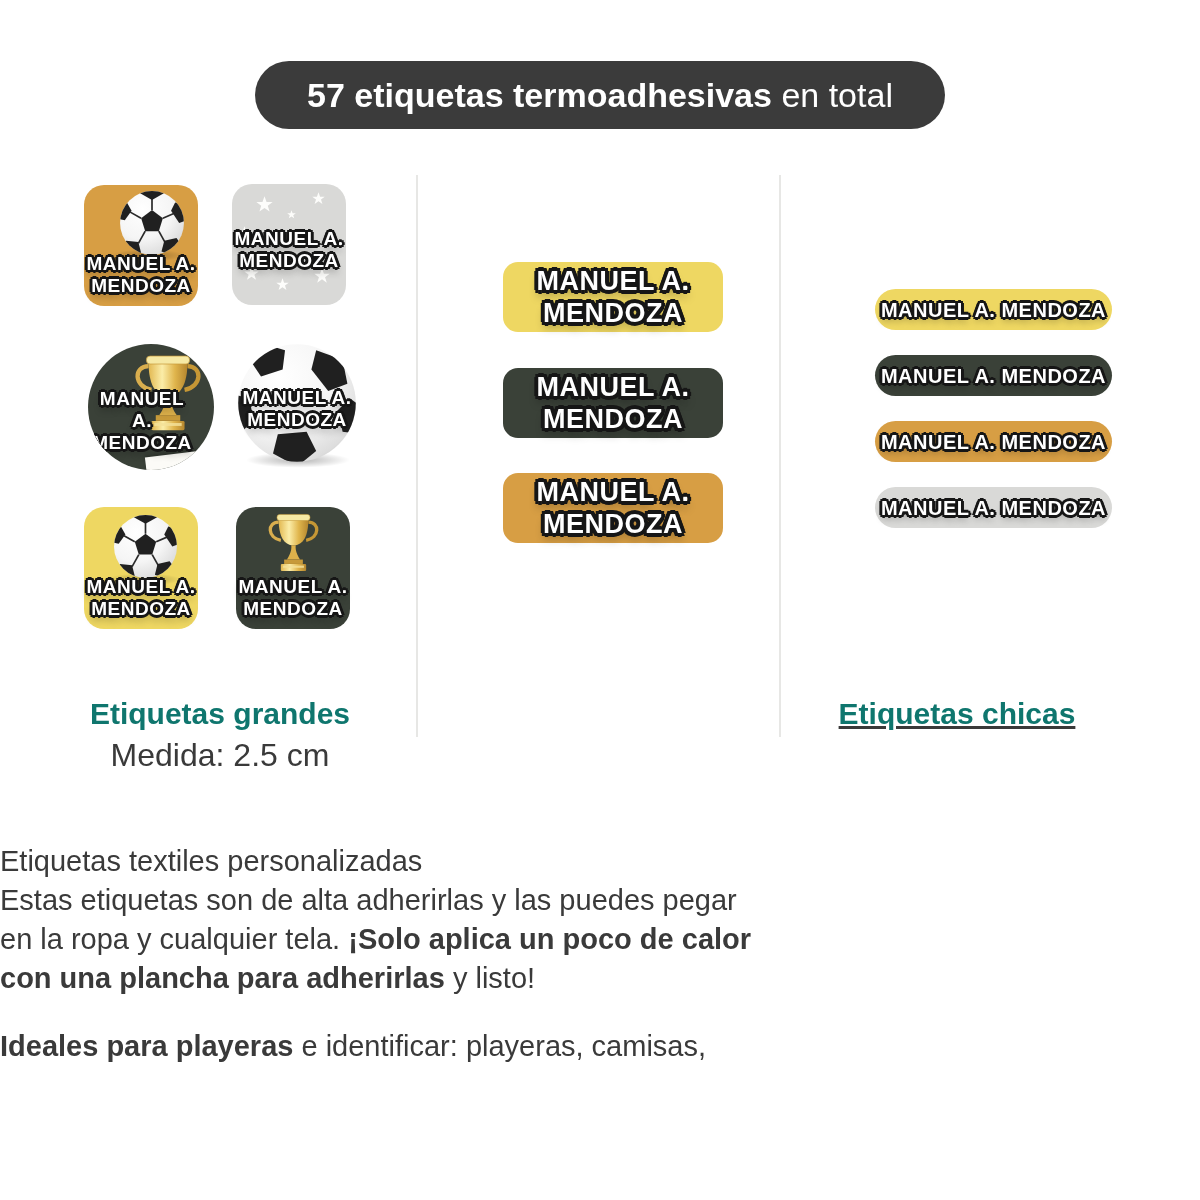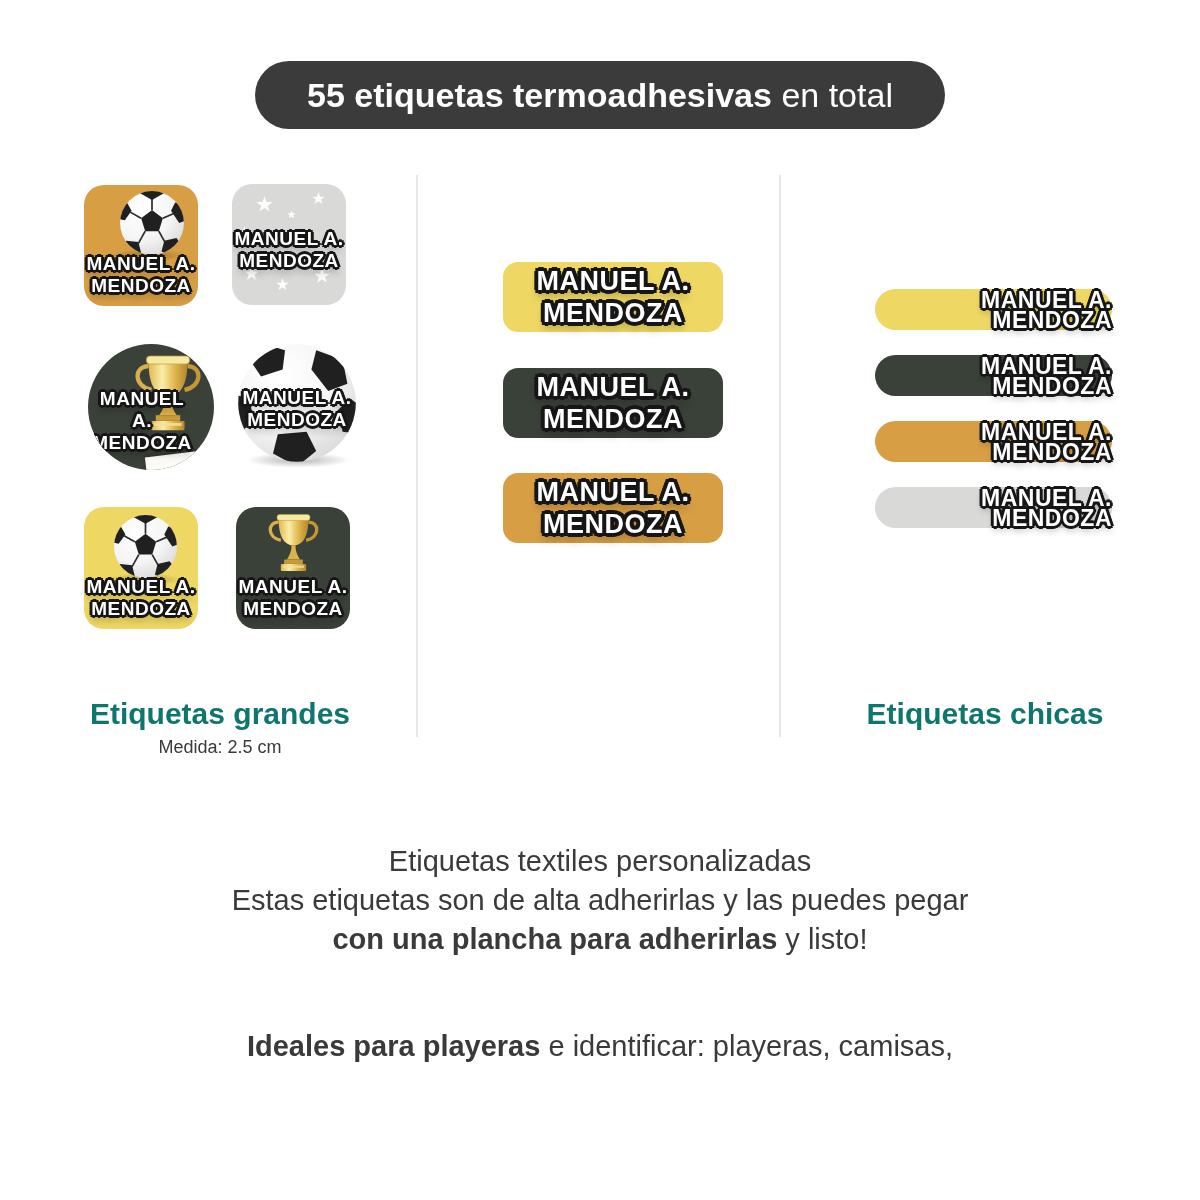--- a/index.html
+++ b/index.html
@@ -28,42 +28,42 @@
   .name{position:absolute;left:0;right:0;text-align:center;color:#ffffff;font-weight:700;
         letter-spacing:.5px;z-index:3;}
   .name.lg{font-size:19px;line-height:22px;
     text-shadow:-3px 0 0 #161616,3px 0 0 #161616,0 -3px 0 #161616,0 3px 0 #161616,
      -2px -2px 0 #161616,2px -2px 0 #161616,-2px 2px 0 #161616,2px 2px 0 #161616,
      0 6px 7px rgba(0,0,0,.30);}
   .name.md{font-size:27px;line-height:32px;
     text-shadow:-4px 0 0 #161616,4px 0 0 #161616,0 -4px 0 #161616,0 4px 0 #161616,
      -3px -3px 0 #161616,3px -3px 0 #161616,-3px 3px 0 #161616,3px 3px 0 #161616,
      0 7px 9px rgba(0,0,0,.35);}
-  .name.smx{font-size:23px;line-height:20px;
+  .name.smx{font-size:20px;line-height:20px;
     text-shadow:-3px 0 0 #161616,3px 0 0 #161616,0 -3px 0 #161616,0 3px 0 #161616,
      -2px -2px 0 #161616,2px -2px 0 #161616,-2px 2px 0 #161616,2px 2px 0 #161616,
-     0 5px 6px rgba(0,0,0,.30);text-align:right;}
+     0 5px 6px rgba(0,0,0,.30);}
   .nm-bottom{bottom:9px;}
   .nm-mid{top:50%;transform:translateY(-50%);}
   .nm-starsq{top:44px;}
   .nm-circle{top:44px;}
 
   .icon-svg{position:absolute;display:block;z-index:1;}
   .ball-shadow{position:absolute;z-index:0;border-radius:50%;
      background:radial-gradient(ellipse at center,rgba(0,0,0,.30),rgba(0,0,0,0) 68%);}
   .paper{position:absolute;z-index:2;background:#FCFBF7;width:56px;height:22px;
      transform:rotate(-7deg);box-shadow:0 -2px 3px rgba(0,0,0,.18);}
 
   
   .col-head{position:absolute;width:360px;text-align:center;}
   .col-head .title{font-size:30px;font-weight:700;color:#0f766e;}
-  .col-head .size{font-size:18px;font-weight:400;margin-top:6px;color:#3A3A3A;}
-
-  
-  .para{position:absolute;left:0;width:1200px;text-align:center;font-size:29px;
+  .col-head .size{font-size:32px;font-weight:400;margin-top:6px;color:#3A3A3A;}
+
+  
+  .para{position:absolute;left:0;width:1200px;font-size:29px;
         line-height:39px;color:#3A3A3A;}
   .para b{font-weight:700;}
   .para span{white-space:pre-wrap;}
 </style>
 </head>
 <body>
 
 <div class="canvas">
 
   <svg width="0" height="0" style="position:absolute" aria-hidden="true">
@@ -130,21 +130,21 @@
       <rect x="27" y="94" width="46" height="13" rx="2" fill="url(#goldGrad)"></rect>
       <rect x="31" y="97" width="38" height="4" fill="#F3E099" opacity="0.85"></rect>
     </symbol>
 
     <symbol id="star" viewBox="0 0 24 24">
       <polygon fill="#FDFDFB" points="12,0.5 14.9,8.6 23.5,8.6 16.6,13.8 19.2,22 12,17 4.8,22 7.4,13.8 0.5,8.6 9.1,8.6"></polygon>
     </symbol>
   </svg>
 
   <div class="banner">
-    <span class="bold">55 etiquetas termoadhesivas</span>
+    <span class="bold">57 etiquetas termoadhesivas</span>
     <span class="light"> en total</span>
   </div>
 
   <div class="divider" style="left:416px;"></div>
   <div class="divider" style="left:779px;"></div>
 
   <div class="label sq bg-orange" style="left:84px;top:185px;width:114px;height:121px;">
     <div class="ball-shadow" style="left:26px;top:64px;width:76px;height:13px;"></div>
     <svg class="icon-svg" style="left:34px;top:4px;width:68px;height:68px;">
         <use href="#soccerBall"></use>
@@ -244,27 +244,28 @@
     <div class="name smx nm-mid">MANUEL A. MENDOZA</div>
   </div>
   <div class="label bg-gray" style="left:875px;top:487px;width:237px;height:41px;border-radius:21px;">
     <div class="name smx nm-mid">MANUEL A. MENDOZA</div>
   </div>
 
   <div class="col-head" style="left:40px;top:697px;">
     <div class="title">Etiquetas grandes</div>
     <div class="size">Medida: 2.5 cm</div>
   </div>
-  <div class="col-head" style="left:805px;top:697px;">
+  <div class="col-head" style="left:777px;top:697px;text-decoration:underline;">
     <div class="title">Etiquetas chicas</div>
   </div>
 
   <div class="para" style="top:842px;">
     <div>Etiquetas textiles personalizadas</div>
     <div>Estas etiquetas son de alta adherirlas y las puedes pegar</div>
+    <div><span>en la ropa y cualquier tela. </span><b>¡Solo aplica un poco de calor</b></div>
     <div><b>con una plancha para adherirlas</b><span> y listo!</span></div>
   </div>
 
   <div class="para" style="top:1027px;">
     <div><b>Ideales para playeras</b><span> e identificar: playeras, camisas,</span></div>
   </div>
 
 </div>
 
 </body></html>

